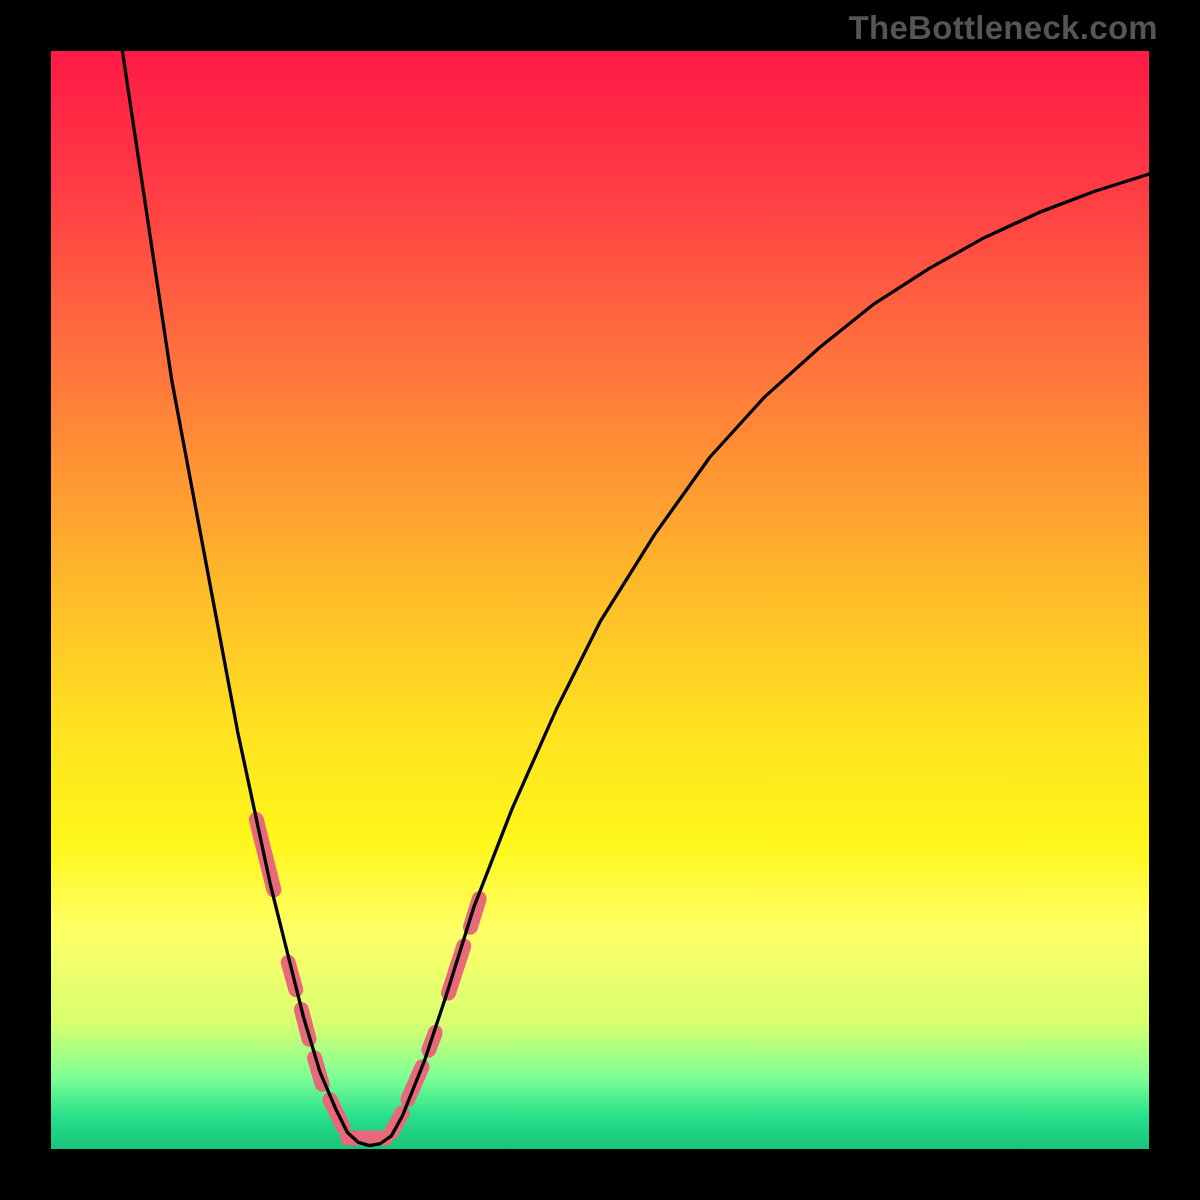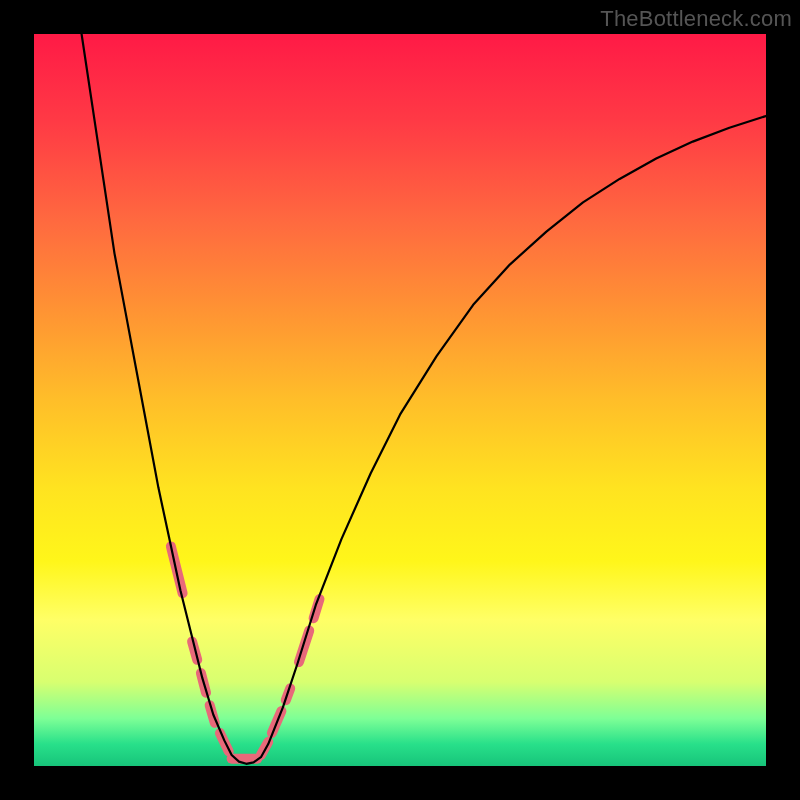--- a/index.html
+++ b/index.html
@@ -41,24 +41,24 @@
   }
   .plot svg {
     position: absolute;
     inset: 0;
     width: 100%;
     height: 100%;
   }
   .watermark {
     position: absolute;
     top: 6px;
-    right: 8px;
+    right: 28px;
     color: #555;
     font-size: 22px;
-    font-weight: 400;
+    font-weight: 700;
     letter-spacing: 0.2px;
     user-select: none;
   }
 </style>
 </head>
 <body>
 
 <div class="outer">
   <div class="plot">
     <svg viewBox="0 0 732 732" preserveAspectRatio="none">

